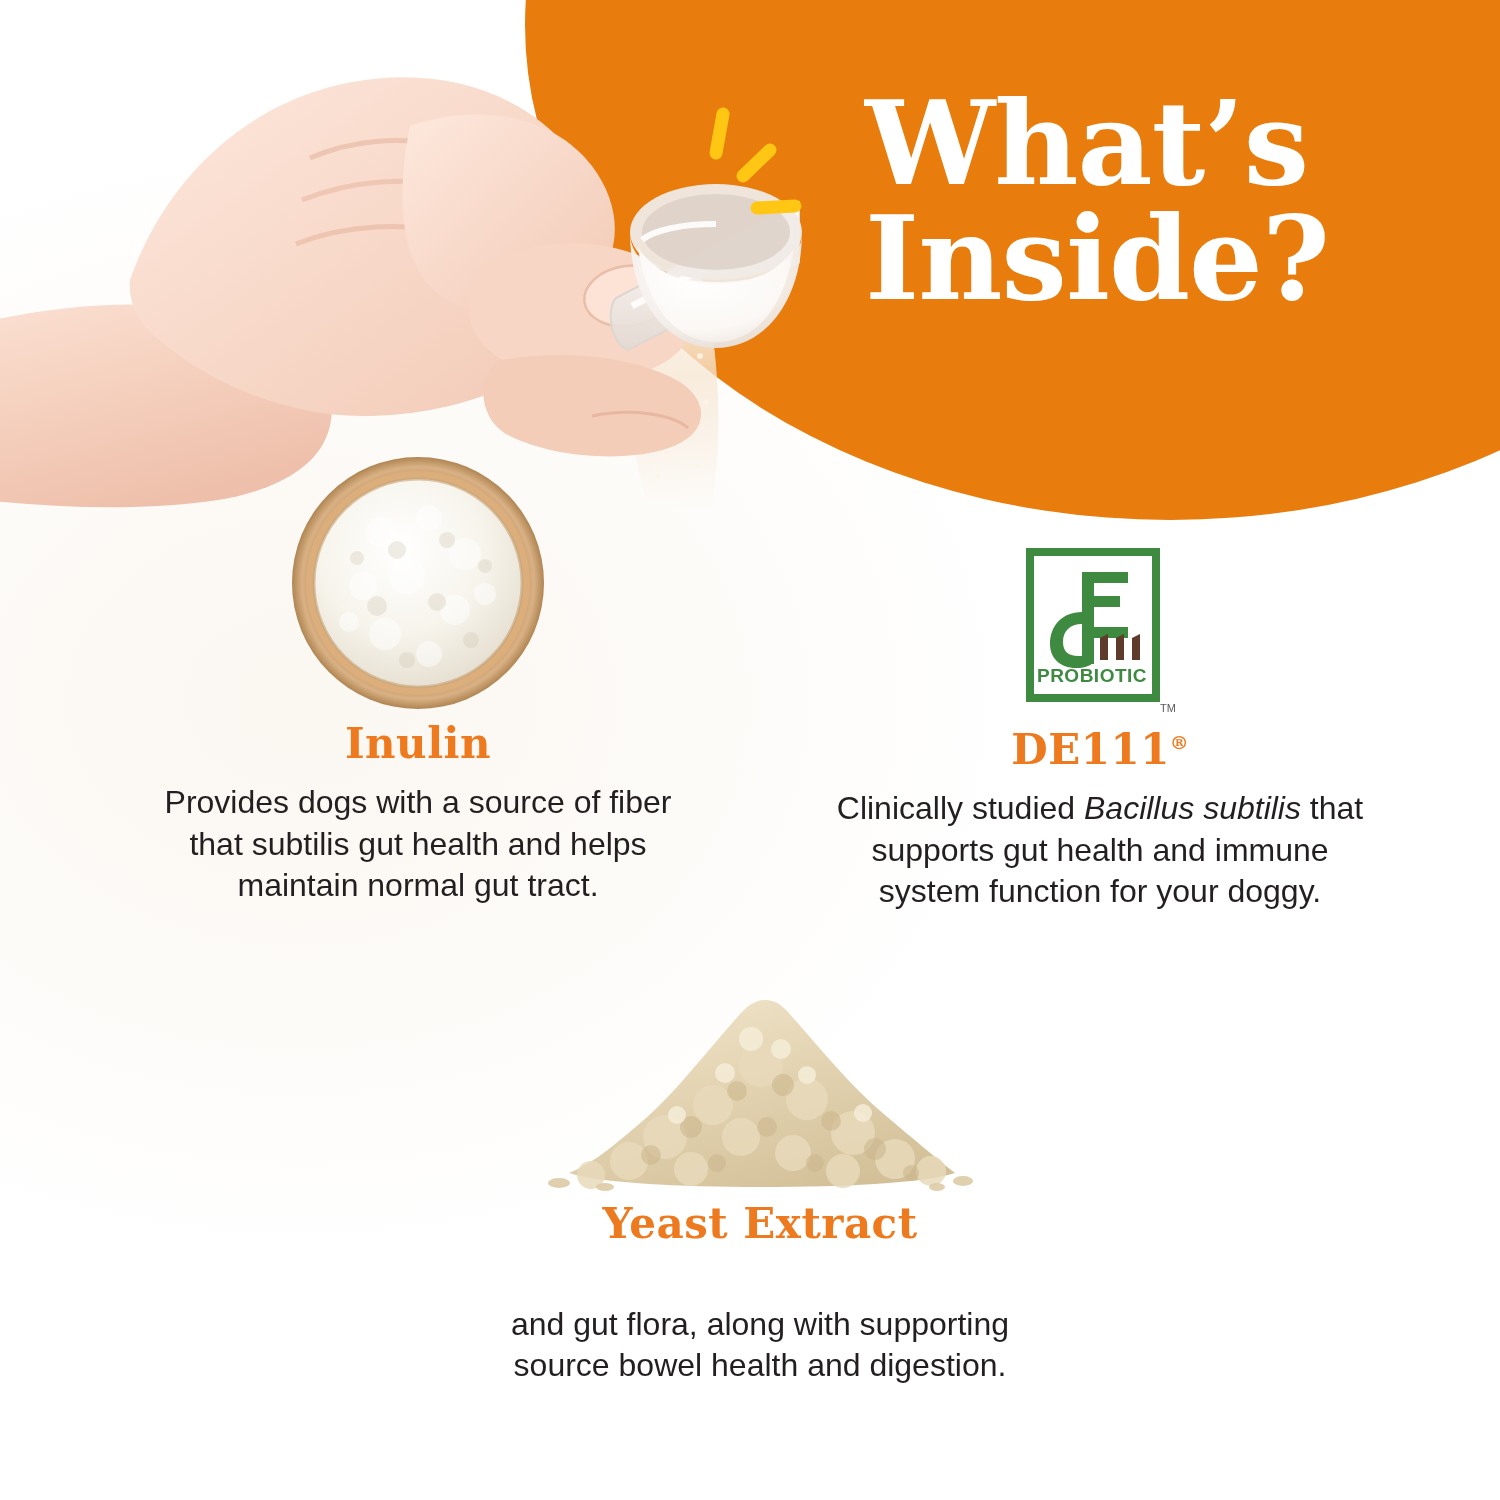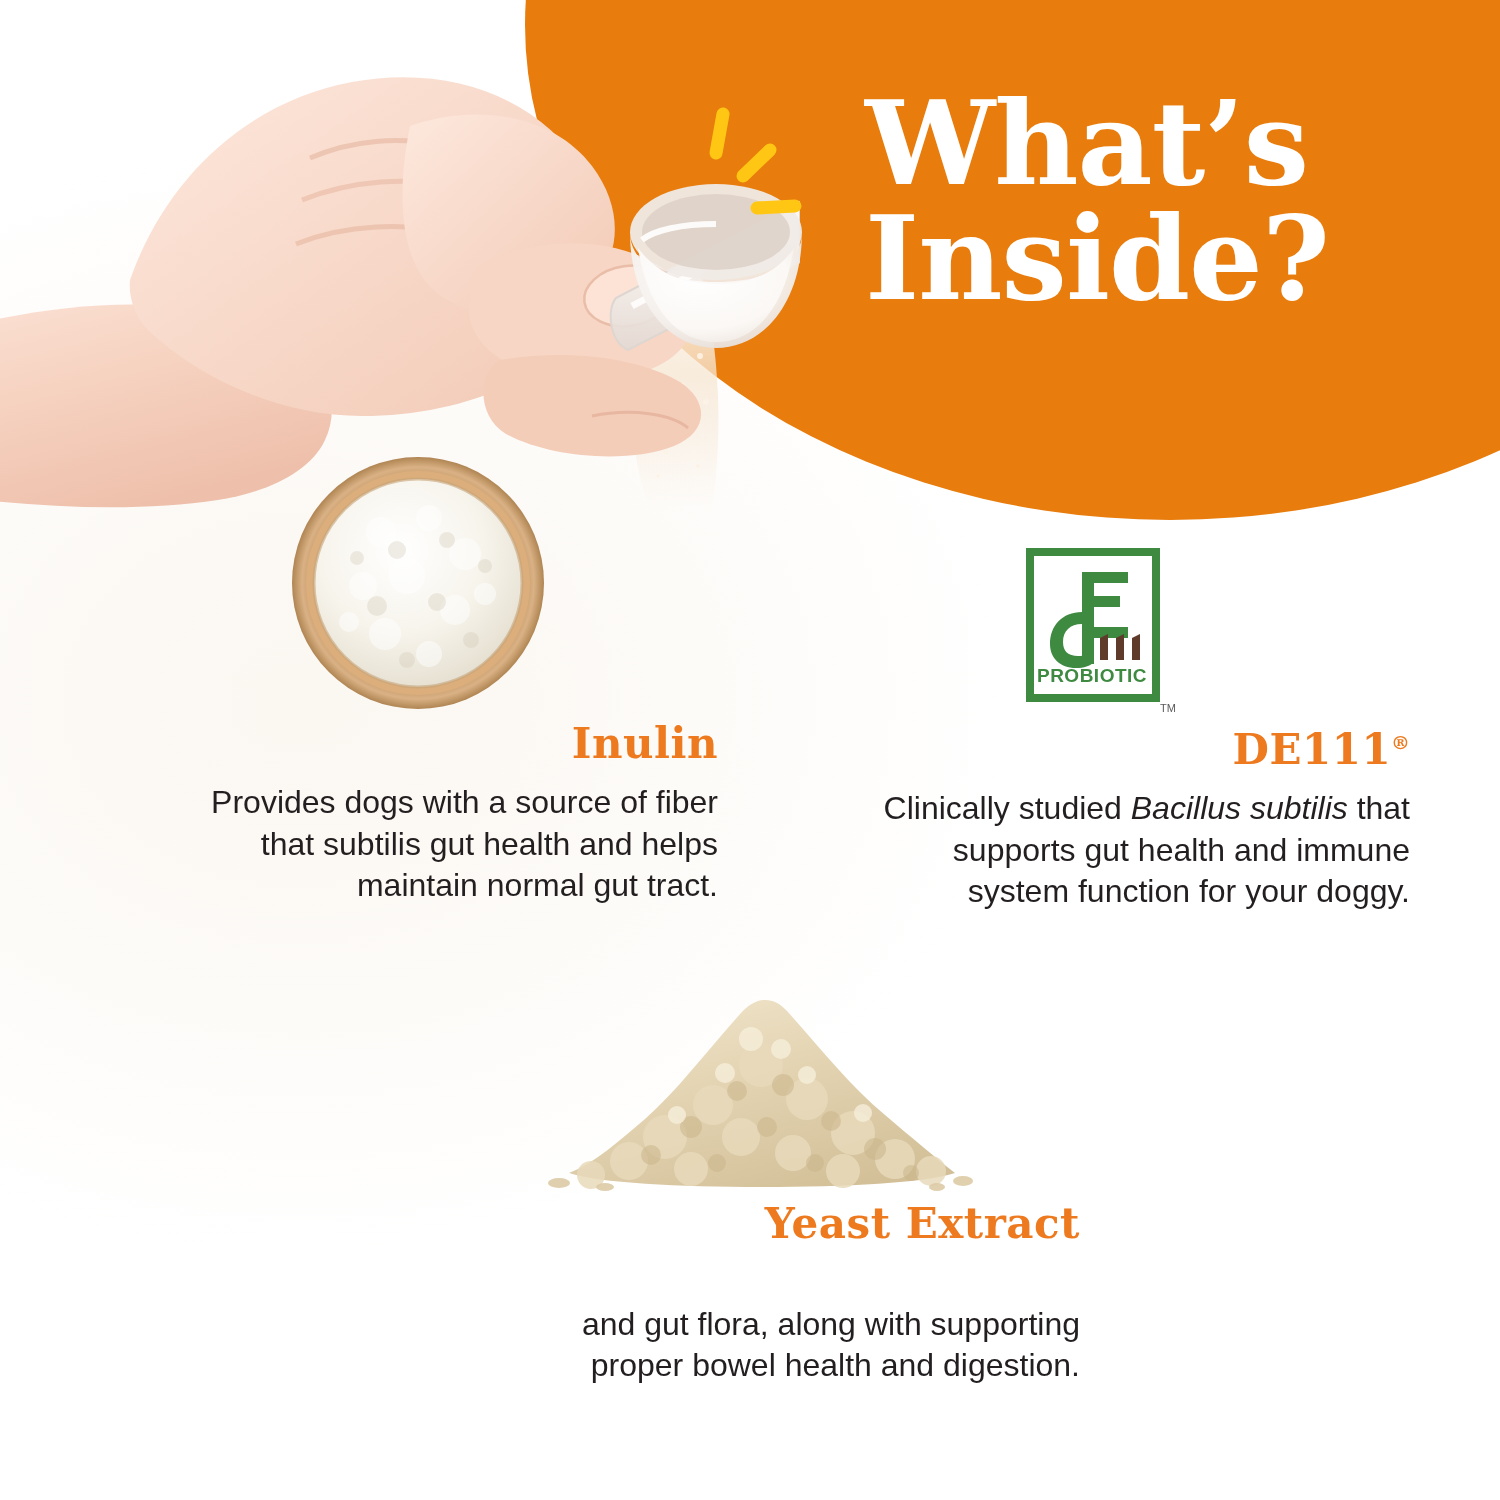--- a/index.html
+++ b/index.html
@@ -46,21 +46,21 @@
   .headline .l2{display:block;}
 
   
   .sparkles{position:absolute;left:690px;top:100px;width:140px;height:130px;z-index:6;}
 
   
   .hand-art{position:absolute;left:-20px;top:30px;width:820px;height:480px;z-index:5;}
   .powder-fall{position:absolute;left:600px;top:270px;width:170px;height:240px;z-index:4;}
 
   
-  .item{position:absolute;text-align:right;z-index:3;}
+  .item{position:absolute;text-align:center;z-index:3;}
   .item-media{display:flex;align-items:flex-end;justify-content:center;}
   .item-title{
     font-family:"DejaVu Serif", serif;
     font-weight:700;
     color:#EE7A1F;
     font-size:42px;
     line-height:1.05;
     margin:10px 0 16px 0;
     letter-spacing:0.5px;
   }
@@ -351,17 +351,17 @@
           <ellipse cx="392" cy="200" rx="8" ry="4"></ellipse>
         </g>
       </svg>
     </div>
     <div class="item-title">
       <span>Yeast Extract</span>
     </div>
     <p class="item-desc">
       <br>
       <span>and gut flora, along with supporting</span><br>
-      <span>proper bowel health and digestion.</span>
+      <span>source bowel health and digestion.</span>
     </p>
   </div>
 
 </div>
 
 </body></html>

